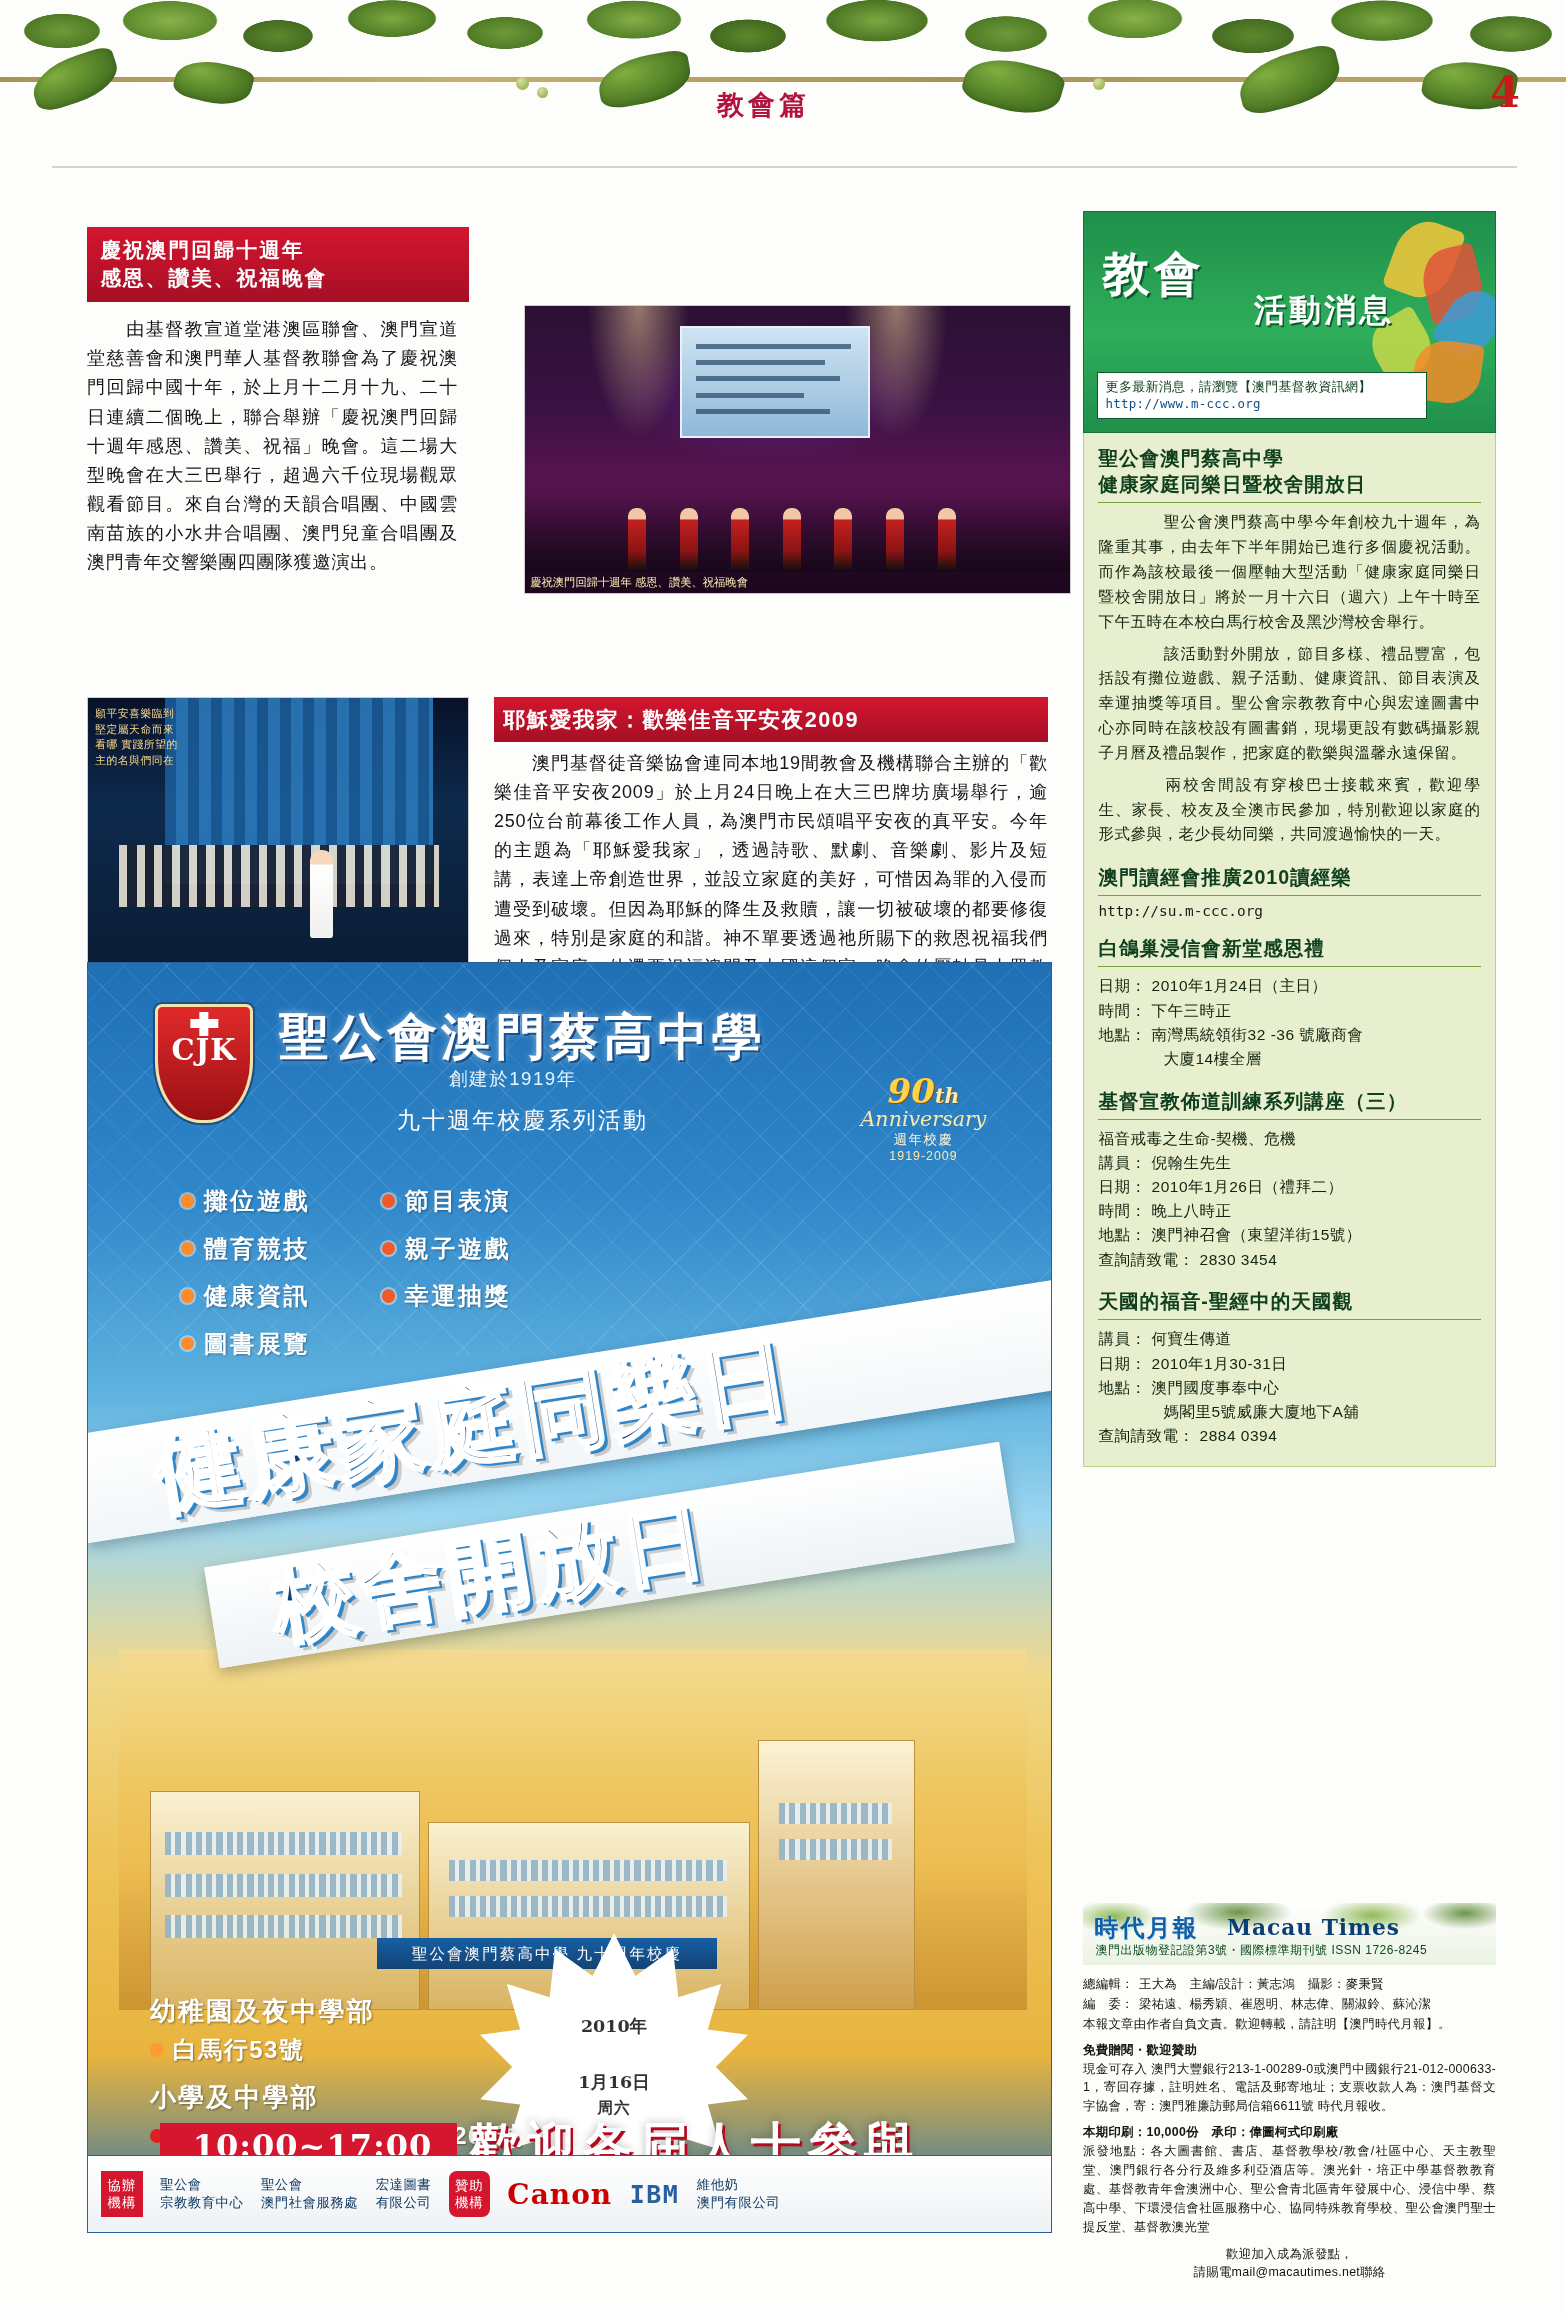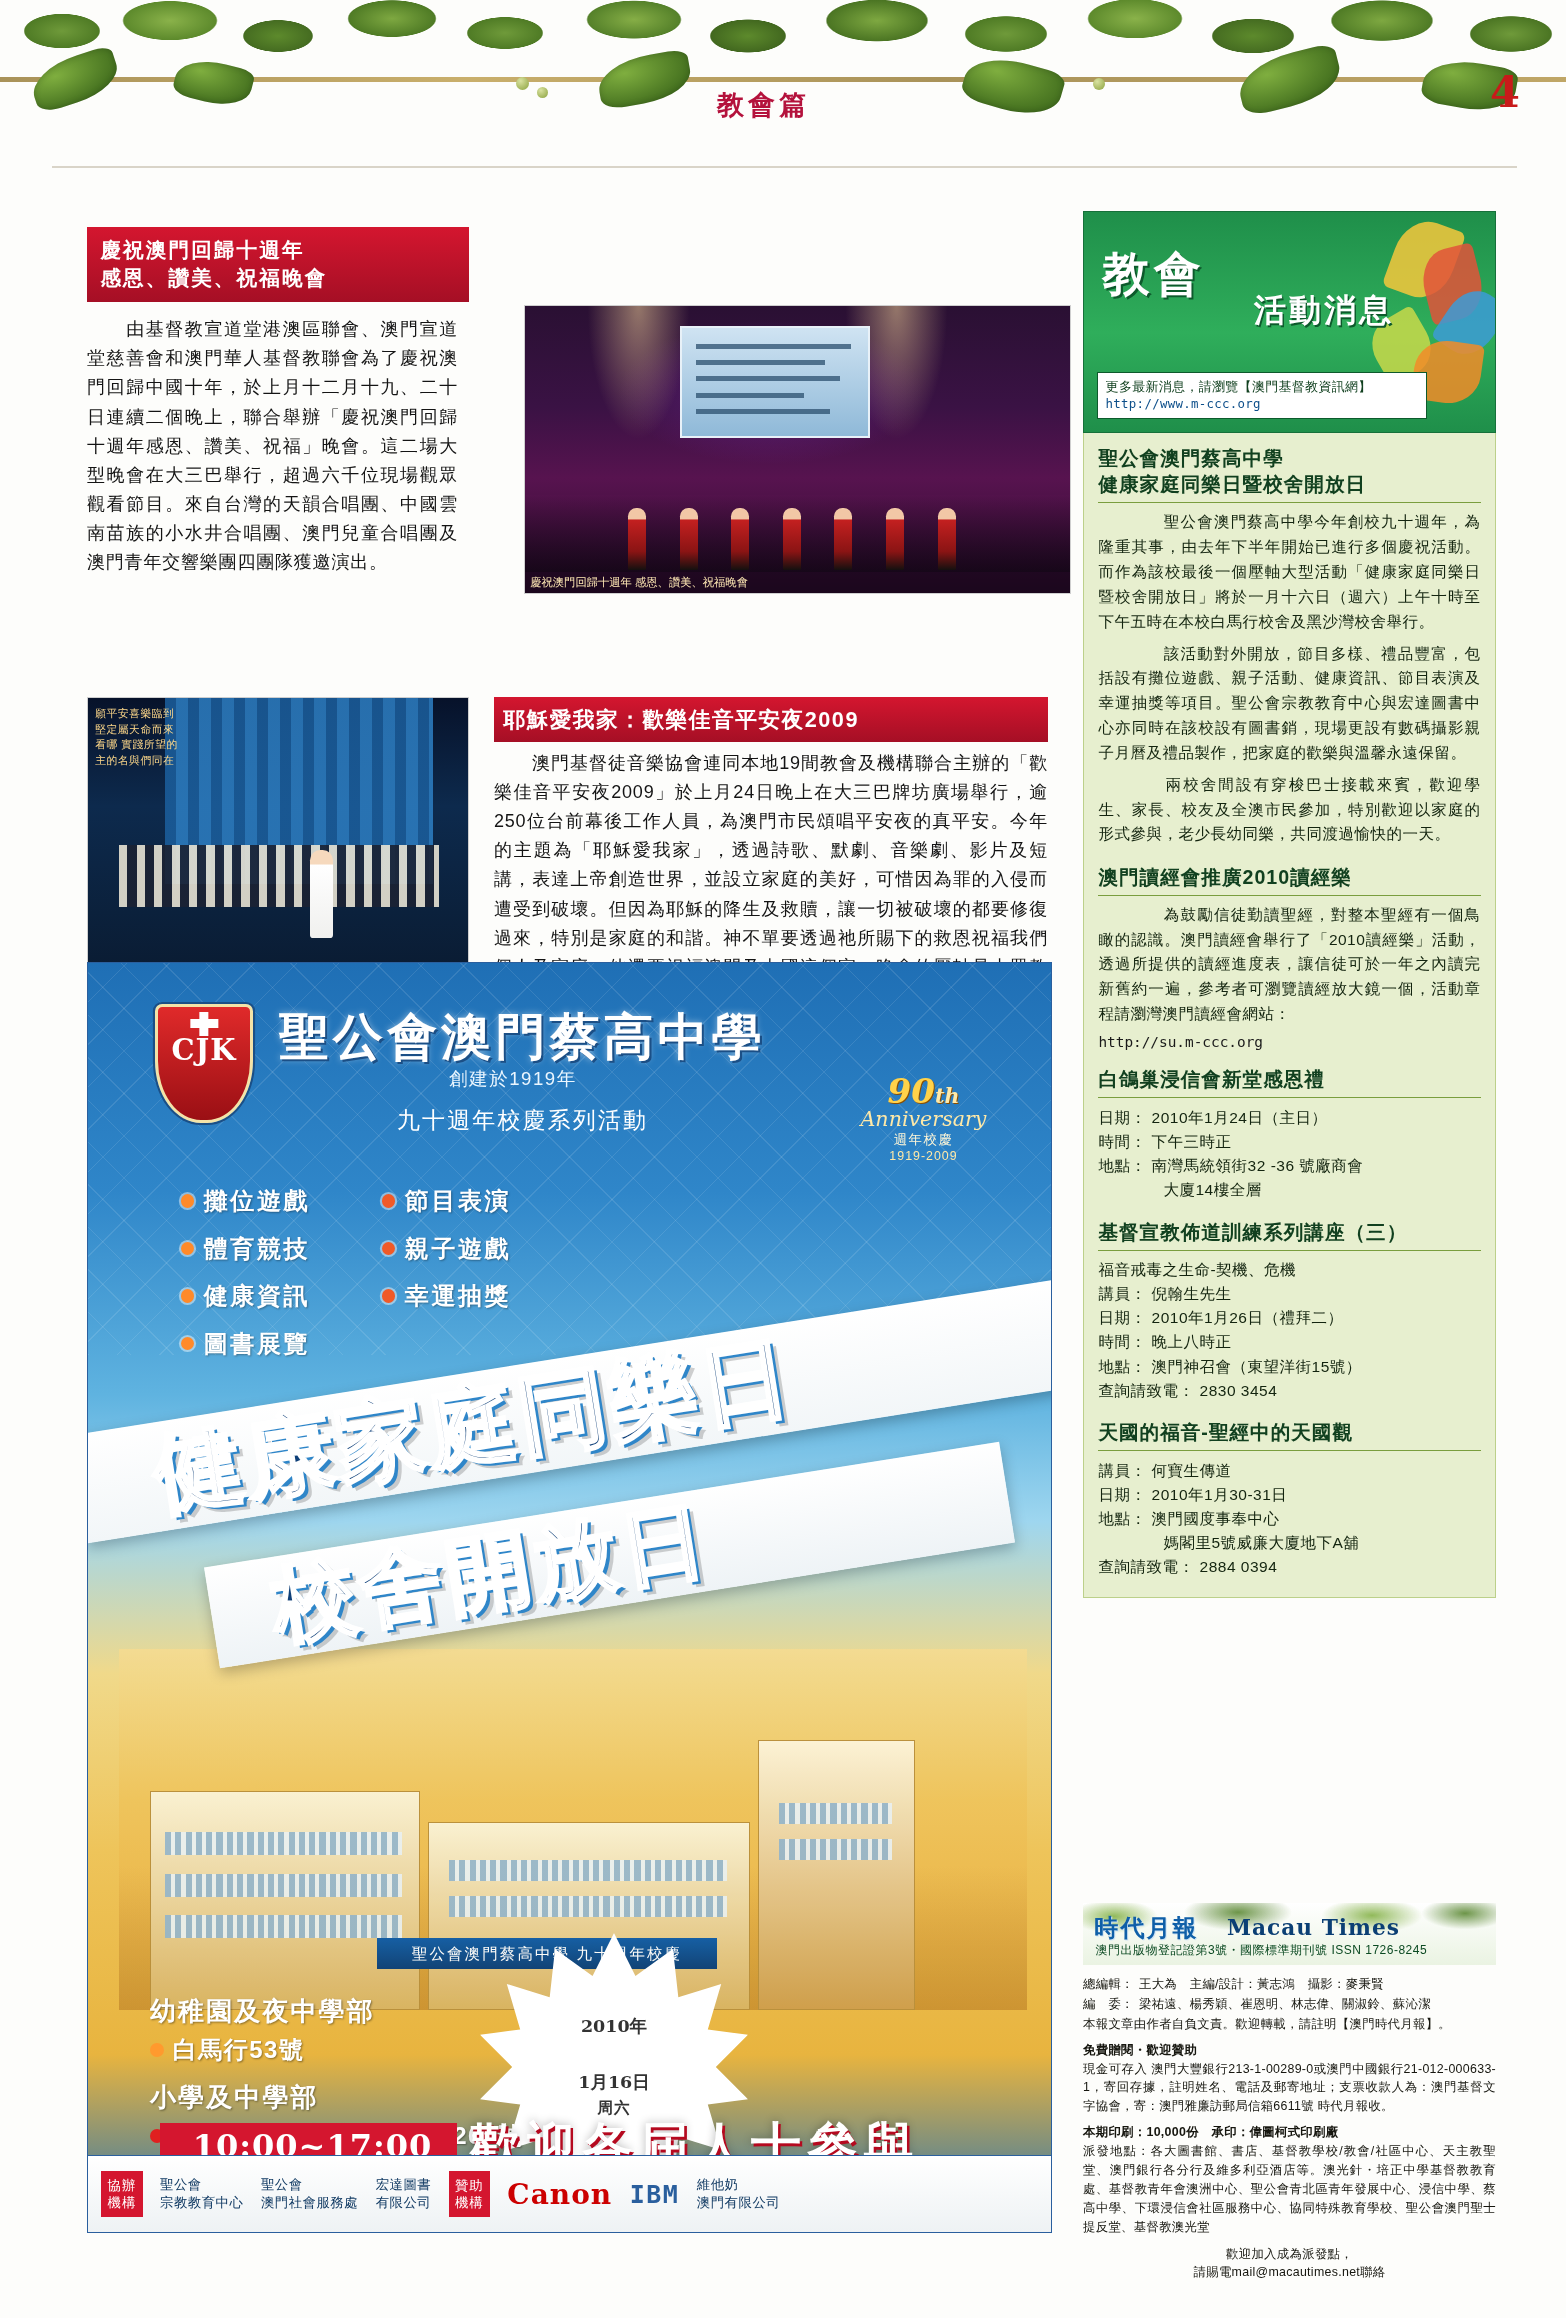--- a/index.html
+++ b/index.html
@@ -919,21 +919,21 @@
 
     <div class="sponsor-bar">
       <div class="sp-tag" style="white-space:pre-line;">協辦
 機構</div>
       <div class="sp-item" style="white-space:pre-line;">聖公會
 宗教教育中心</div>
       <div class="sp-item" style="white-space:pre-line;">聖公會
 澳門社會服務處</div>
       <div class="sp-item" style="white-space:pre-line;">宏達圖書
 有限公司</div>
-      <div class="sp-tag" style="white-space:pre-line;">贊助
+      <div class="sp-tag" style="white-space:pre-line;border-radius:8px;">贊助
 機構</div>
       <div class="sp-canon">Canon</div>
       <div class="sp-ibm">IBM</div>
       <div class="sp-item" style="white-space:pre-line;">維他奶
 澳門有限公司</div>
     </div>
   </div>
 
   <div class="right-col">
 
@@ -958,21 +958,20 @@
       <div class="news-block">
         <div class="news-title" style="white-space:pre-line;">聖公會澳門蔡高中學
 健康家庭同樂日暨校舍開放日</div>
         <p class="news-p">　　聖公會澳門蔡高中學今年創校九十週年，為隆重其事，由去年下半年開始已進行多個慶祝活動。而作為該校最後一個壓軸大型活動「健康家庭同樂日暨校舍開放日」將於一月十六日（週六）上午十時至下午五時在本校白馬行校舍及黑沙灣校舍舉行。</p>
         <p class="news-p">　　該活動對外開放，節目多樣、禮品豐富，包括設有攤位遊戲、親子活動、健康資訊、節目表演及幸運抽獎等項目。聖公會宗教教育中心與宏達圖書中心亦同時在該校設有圖書銷，現場更設有數碼攝影親子月曆及禮品製作，把家庭的歡樂與溫馨永遠保留。</p>
         <p class="news-p">　　兩校舍間設有穿梭巴士接載來賓，歡迎學生、家長、校友及全澳市民參加，特別歡迎以家庭的形式參與，老少長幼同樂，共同渡過愉快的一天。</p>
       </div>
 
       <div class="news-block">
         <div class="news-title">澳門讀經會推廣2010讀經樂</div>
-        <p class="news-p">　　為鼓勵信徒勤讀聖經，對整本聖經有一個鳥瞰的認識。澳門讀經會舉行了「2010讀經樂」活動，透過所提供的讀經進度表，讓信徒可於一年之內讀完新舊約一遍，參考者可瀏覽讀經放大鏡一個，活動章程請瀏灣澳門讀經會網站：</p>
         <div class="mono">http://su.m-ccc.org</div>
       </div>
 
       <div class="news-block">
         <div class="news-title">白鴿巢浸信會新堂感恩禮</div>
         <div class="kv">
           <span class="k">日期：</span>
           <span class="v">2010年1月24日（主日）</span>
         </div>
         <div class="kv">

